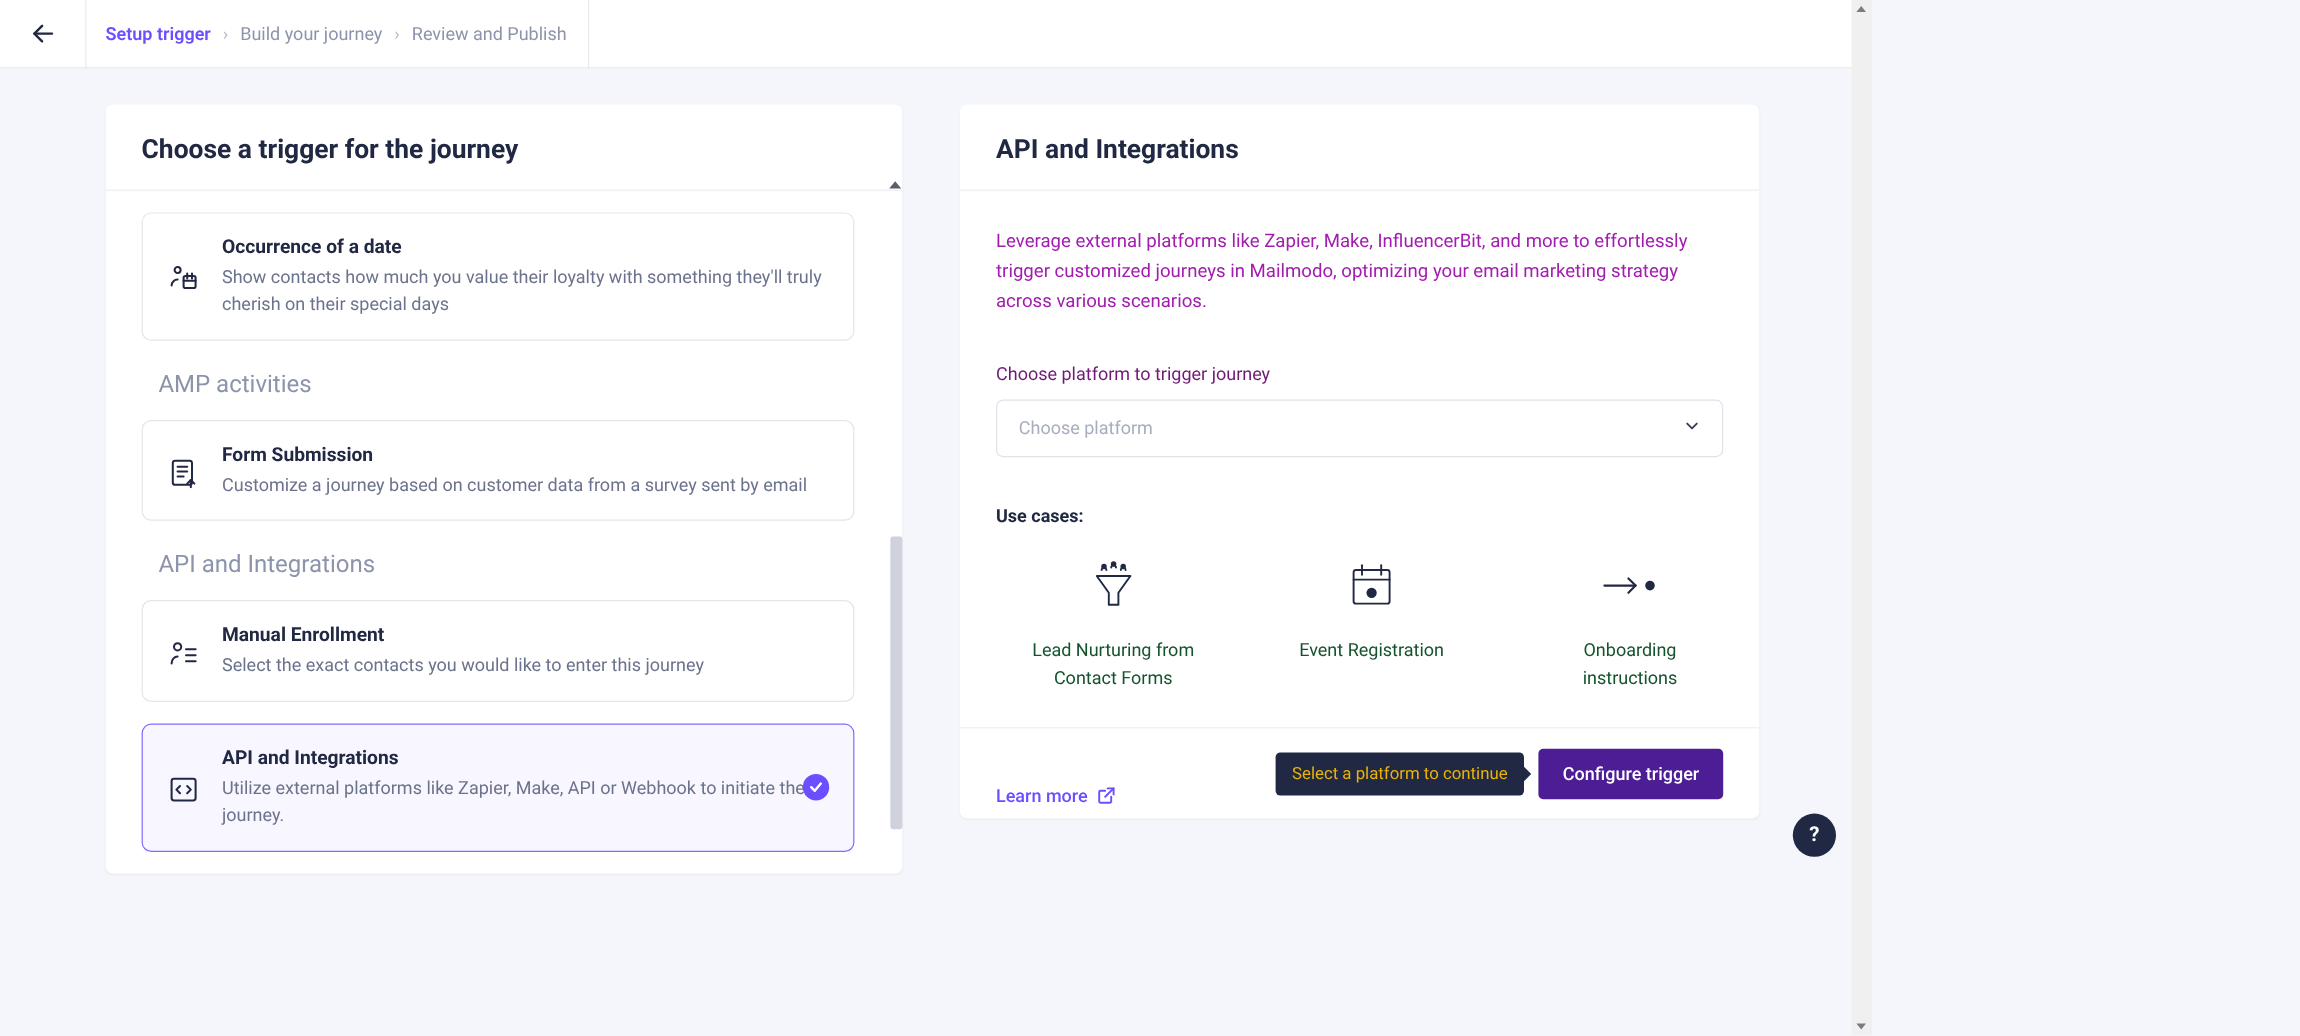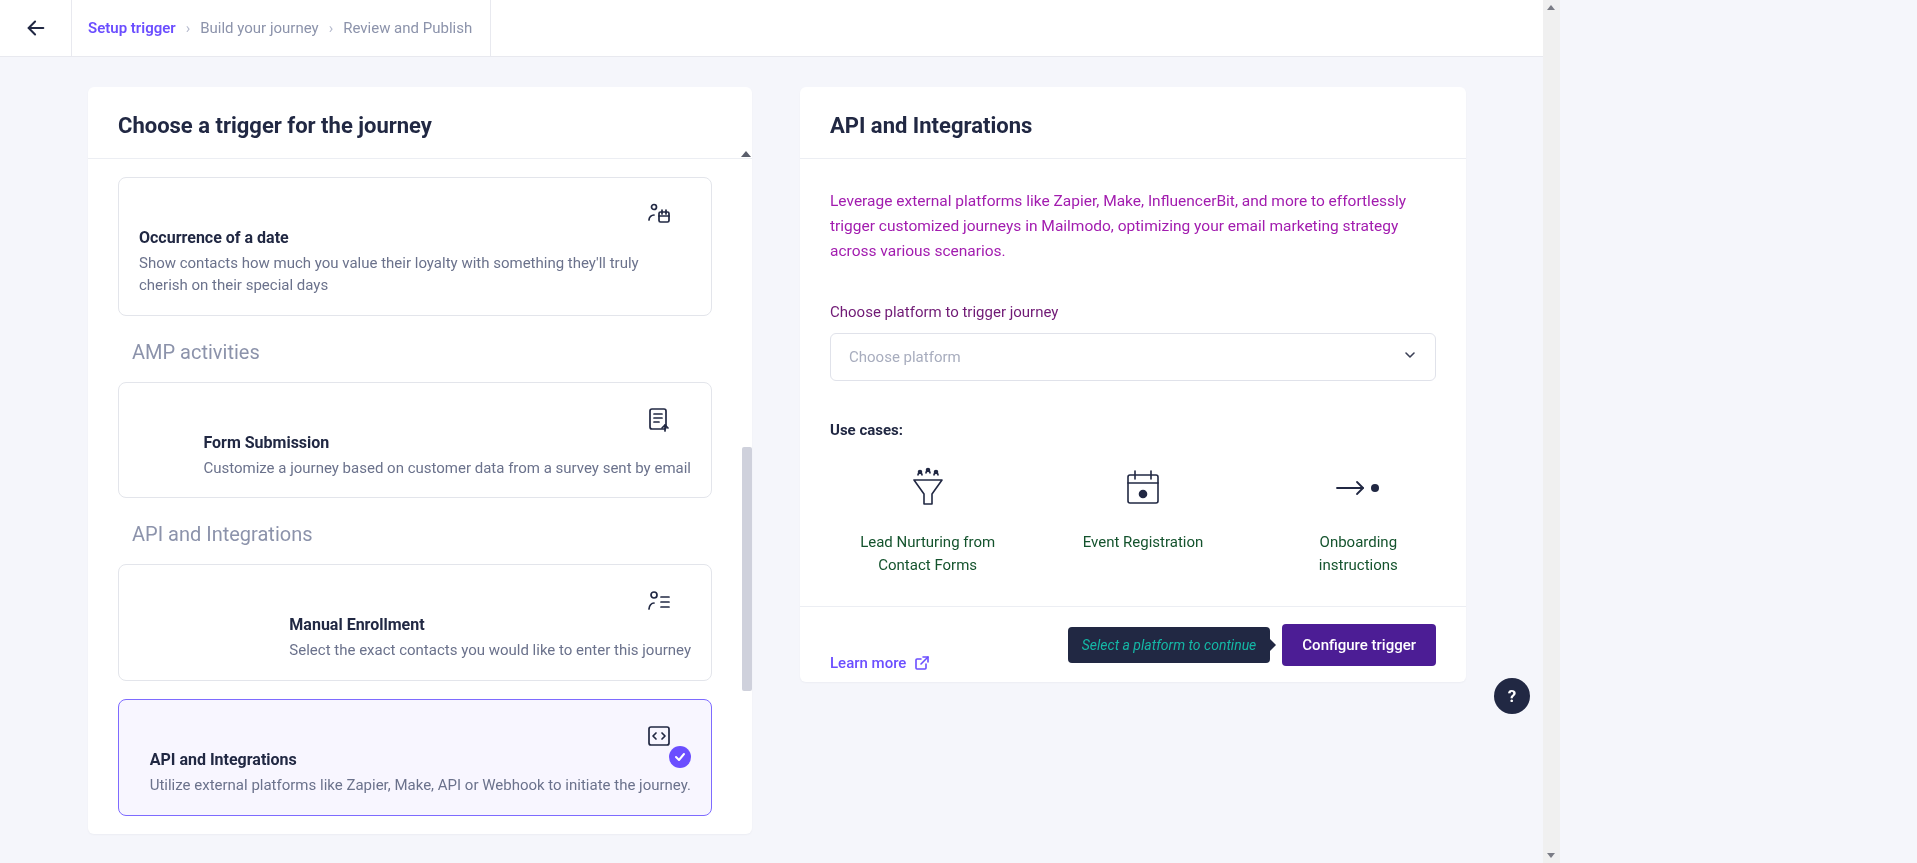--- a/index.html
+++ b/index.html
@@ -65,25 +65,24 @@
     font-weight: 700;
     color: #212843;
     padding: 26px 30px 20px 30px;
     border-bottom: 1px solid #eceef3;
   }
   .trigger-card {
     border: 1px solid #e3e5eb;
     border-radius: 8px;
     padding: 18px 20px 18px 20px;
     display: flex;
-    align-items: flex-end;
+    align-items: center;
     margin-bottom: 18px;
     cursor: pointer;
     position: relative;
-    flex-direction: column;
   }
   .trigger-card.selected {
     border: 1.5px solid #7e6bff;
     background: #f8f6ff;
   }
   .trigger-card .card-icon {
     width: 28px;
     flex: 0 0 28px;
     margin-right: 18px;
     margin-top: 4px;
@@ -195,26 +194,25 @@
     gap: 8px;
     color: #6b4eff;
     font-size: 15px;
     font-weight: 500;
     cursor: pointer;
     margin-top: 36px;
   }
   .footer-right { display: flex; align-items: center; gap: 12px; position: relative; }
   .tooltip {
     background: #212843;
-    color: #14b8a6;
+    color: #eab308;
     font-size: 14px;
     padding: 10px 14px;
     border-radius: 4px;
     position: relative;
-    font-style: italic;
   }
   .tooltip::after {
     content: "";
     position: absolute;
     right: -6px;
     top: 50%;
     transform: translateY(-50%);
     border-top: 6px solid transparent;
     border-bottom: 6px solid transparent;
     border-left: 6px solid #212843;

